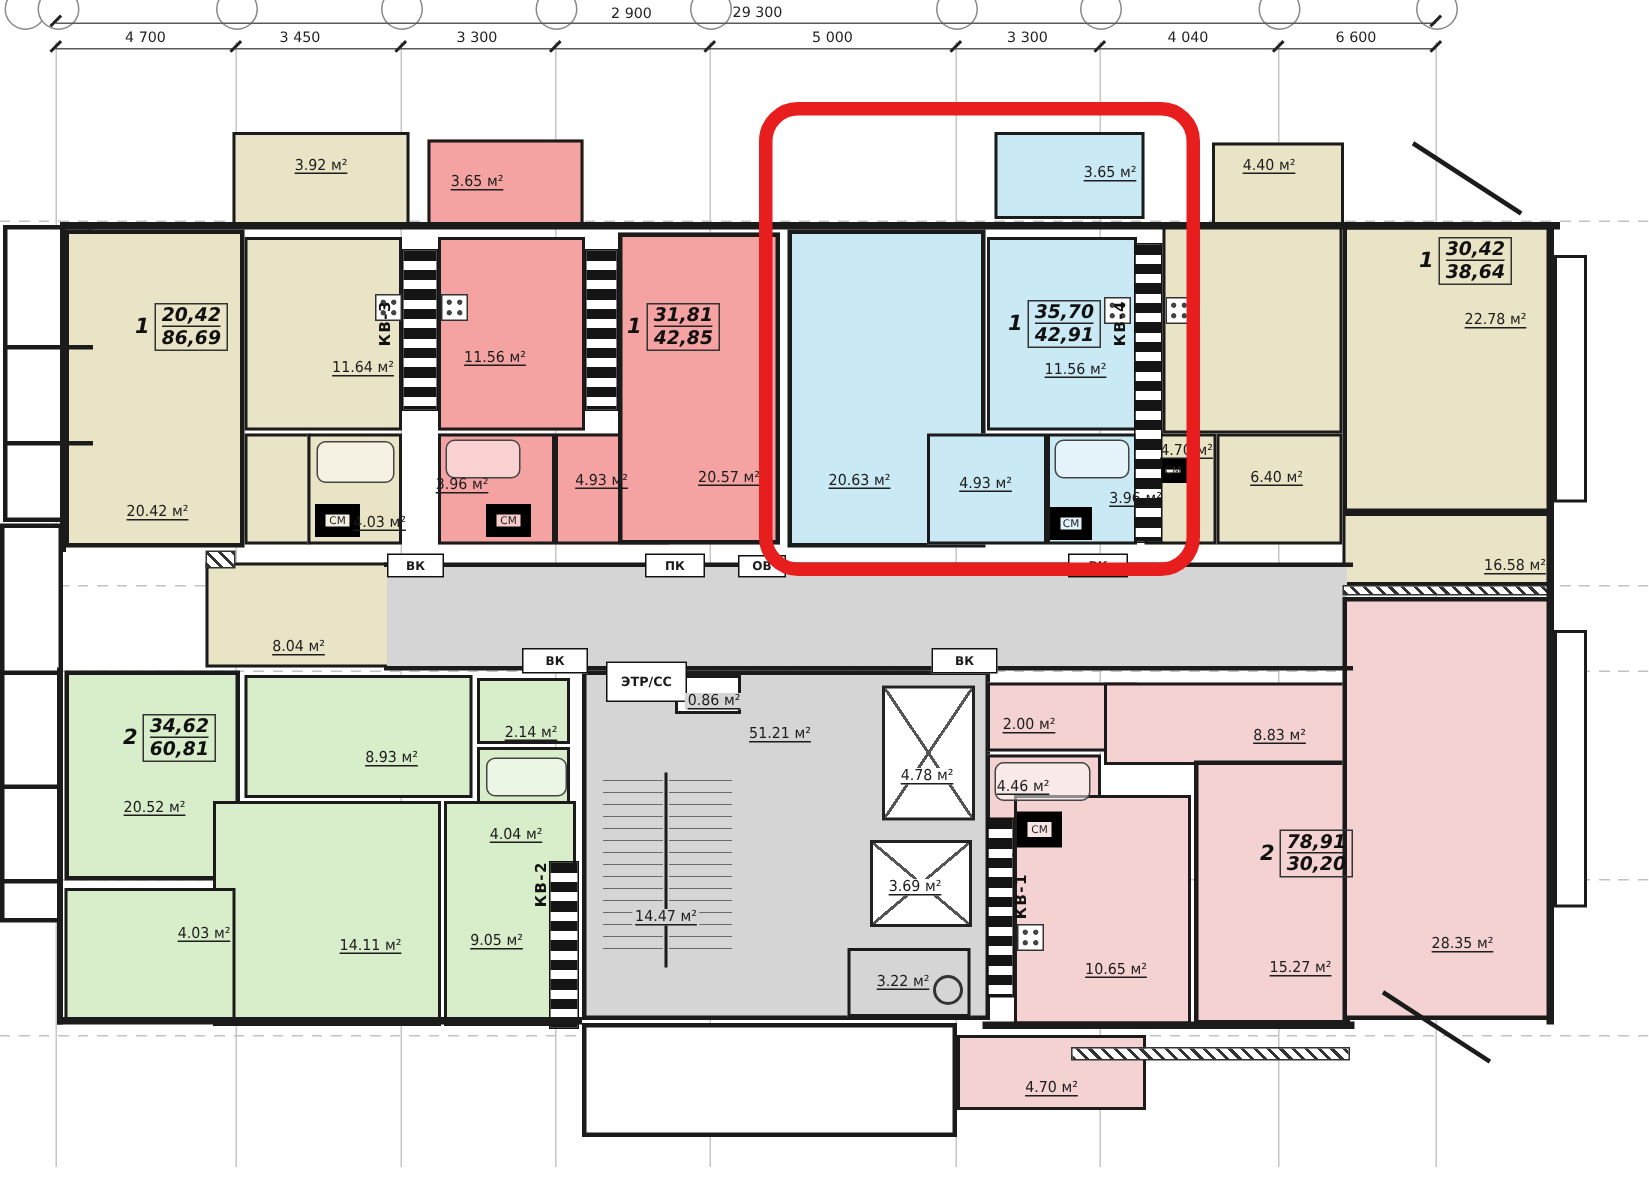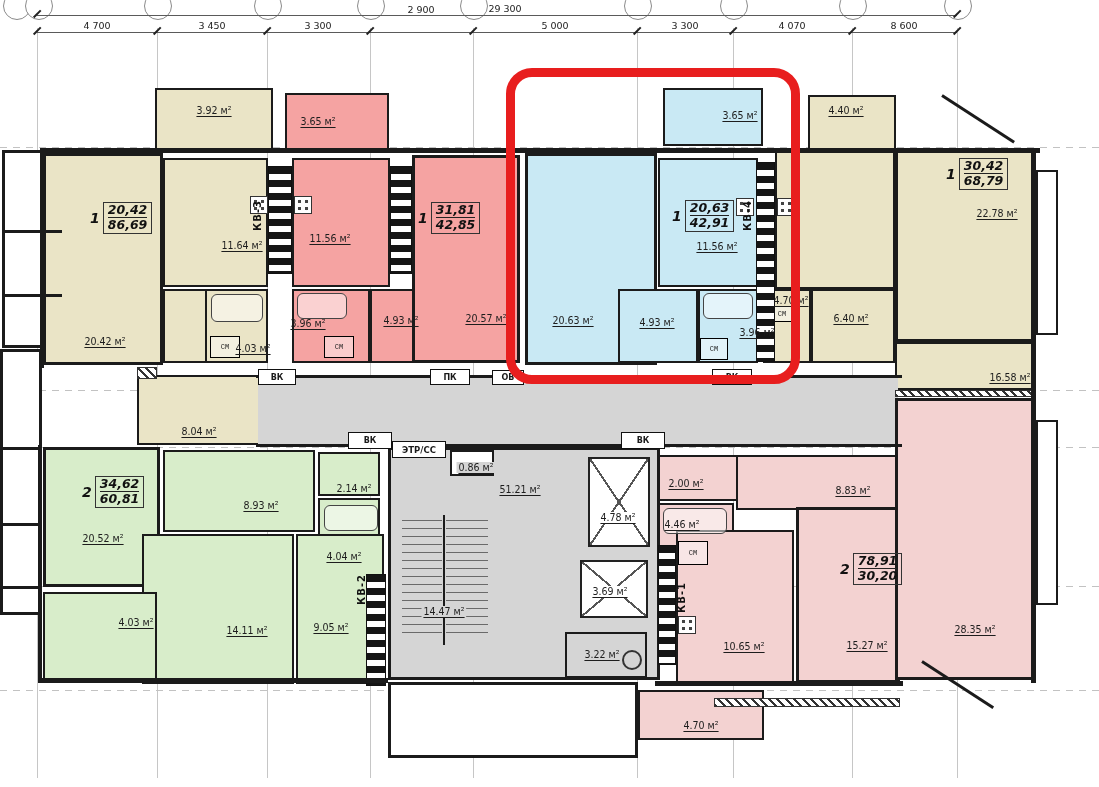--- a/index.html
+++ b/index.html
@@ -29,22 +29,22 @@
   .bgW{background:#ffffff;padding:0 2px;}
   .aptl{position:absolute;display:flex;align-items:center;gap:3px;z-index:20;
         font-style:italic;font-weight:bold;font-size:12.5px;color:#111;}
   .aptl .num{font-size:14px;}
   .frac{border:1px solid #333;padding:0 4px;display:flex;flex-direction:column;line-height:1.15;background:transparent;}
   .frac .top{border-bottom:1.5px solid #222;}
   .kv{position:absolute;writing-mode:vertical-rl;transform:rotate(180deg);font-size:10px;
       font-weight:bold;color:#111;z-index:20;letter-spacing:1px;}
   .tag{position:absolute;box-sizing:border-box;border:1.5px solid #111;background:#fff;z-index:18;
        display:flex;align-items:center;justify-content:center;font-size:8px;font-weight:bold;}
-  .smb{position:absolute;box-sizing:border-box;border:1px solid #000000;z-index:14;
-       display:flex;align-items:center;justify-content:center;font-size:7px;color:#222;background:rgba(255,255,255,.45);font-family:Liberation Mono, monospace;}
+  .smb{position:absolute;box-sizing:border-box;border:7px solid #000000;z-index:14;
+       display:flex;align-items:center;justify-content:center;font-size:7px;color:#222;background:rgba(255,255,255,.45);}
   .stove{position:absolute;width:16px;height:16px;border:1px solid #333;background:#fff;z-index:14;
          background-image:radial-gradient(circle at 28% 28%,#444 1.5px,transparent 2px),
                           radial-gradient(circle at 72% 28%,#444 1.5px,transparent 2px),
                           radial-gradient(circle at 28% 72%,#444 1.5px,transparent 2px),
                           radial-gradient(circle at 72% 72%,#444 1.5px,transparent 2px);}
   .tub{position:absolute;border:1px solid #444;border-radius:6px;background:rgba(255,255,255,.5);z-index:13;}
   .elev{position:absolute;box-sizing:border-box;border:2px solid #222;background:#fff;z-index:15;
         background-image:linear-gradient(to top right,transparent calc(50% - 1px),#555 calc(50% - 1px) calc(50% + 1px),transparent calc(50% + 1px)),
                          linear-gradient(to bottom right,transparent calc(50% - 1px),#555 calc(50% - 1px) calc(50% + 1px),transparent calc(50% + 1px));}
   .stairs{position:absolute;z-index:13;background:repeating-linear-gradient(180deg,#6a6a6a 0 1px,transparent 1px 8px);}
@@ -91,27 +91,27 @@
   <div class="tick" style="left:32px;top:30px"></div>
   <div class="tick" style="left:152px;top:30px"></div>
   <div class="tick" style="left:262px;top:30px"></div>
   <div class="tick" style="left:365px;top:30px"></div>
   <div class="tick" style="left:468px;top:30px"></div>
   <div class="tick" style="left:632px;top:30px"></div>
   <div class="tick" style="left:728px;top:30px"></div>
   <div class="tick" style="left:847px;top:30px"></div>
   <div class="tick" style="left:952px;top:30px"></div>
   <div class="dt" style="left:97px;top:20px">4 700</div>
-  <div class="dt" style="left:212px;top:20px">3 450</div>
+  <div class="dt" style="left:200px;top:20px">3 450</div>
   <div class="dt" style="left:318px;top:20px">3 300</div>
   <div class="dt" style="left:421px;top:4px">2 900</div>
   <div class="dt" style="left:555px;top:20px">5 000</div>
   <div class="dt" style="left:685px;top:20px">3 300</div>
-  <div class="dt" style="left:792px;top:20px">4 070</div>
-  <div class="dt" style="left:904px;top:20px">8 600</div>
+  <div class="dt" style="left:792px;top:20px">4 040</div>
+  <div class="dt" style="left:904px;top:20px">6 600</div>
 
   <div class="room b3" style="left:2px;top:150px;width:60px;height:198px;background:#fff"></div>
   <div class="wall" style="left:2px;top:230px;width:60px;height:3px"></div>
   <div class="wall" style="left:2px;top:294px;width:60px;height:3px"></div>
   <div class="room b3" style="left:0px;top:349px;width:42px;height:266px;background:#fff"></div>
   <div class="wall" style="left:0px;top:447px;width:42px;height:3px"></div>
   <div class="wall" style="left:0px;top:523px;width:42px;height:3px"></div>
   <div class="wall" style="left:0px;top:586px;width:42px;height:3px"></div>
 
   <div class="room" style="left:155px;top:88px;width:118px;height:62px;background:#eae4c6"></div>
@@ -184,21 +184,21 @@
   <div class="tag" style="left:712px;top:369px;width:40px;height:16px">
       <span>ВК</span>
     </div>
   <div class="tag" style="left:348px;top:432px;width:44px;height:17px">
       <span>ВК</span>
     </div>
   <div class="tag" style="left:621px;top:432px;width:44px;height:17px">
       <span>ВК</span>
     </div>
   <div class="dt" style="left:417px;top:429px;font-size:8px">У</div>
-  <div class="tag" style="left:392px;top:441px;width:54px;height:17px;font-size:8.5px;border-width:1px">
+  <div class="tag" style="left:404px;top:441px;width:54px;height:27px;font-size:8.5px;border-width:1px">
       <span>ЭТР/СС</span>
     </div>
 
   <div class="room b3" style="left:43px;top:447px;width:117px;height:140px;background:#d8edca"></div>
   <div class="room" style="left:163px;top:450px;width:152px;height:82px;background:#d8edca"></div>
   <div class="room" style="left:318px;top:452px;width:62px;height:44px;background:#d8edca"></div>
   <div class="room" style="left:318px;top:498px;width:62px;height:74px;background:#d8edca"></div>
   <div class="room" style="left:142px;top:534px;width:152px;height:150px;background:#d8edca"></div>
   <div class="room" style="left:296px;top:534px;width:88px;height:150px;background:#d8edca"></div>
   <div class="room" style="left:43px;top:592px;width:114px;height:88px;background:#d8edca"></div>
@@ -237,29 +237,29 @@
   <div class="aptl" style="left:418px;top:202px">
     <span class="num">1</span>
     <span class="frac">
         <span class="top">31,81</span>
         <span>42,85</span>
       </span>
   </div>
   <div class="aptl" style="left:672px;top:200px">
     <span class="num">1</span>
     <span class="frac">
-        <span class="top">20,63</span>
+        <span class="top">35,70</span>
         <span>42,91</span>
       </span>
   </div>
   <div class="aptl" style="left:946px;top:158px">
     <span class="num">1</span>
     <span class="frac">
         <span class="top">30,42</span>
-        <span>68,79</span>
+        <span>38,64</span>
       </span>
   </div>
   <div class="aptl" style="left:82px;top:476px">
     <span class="num">2</span>
     <span class="frac">
         <span class="top">34,62</span>
         <span>60,81</span>
       </span>
   </div>
   <div class="aptl" style="left:840px;top:553px">

